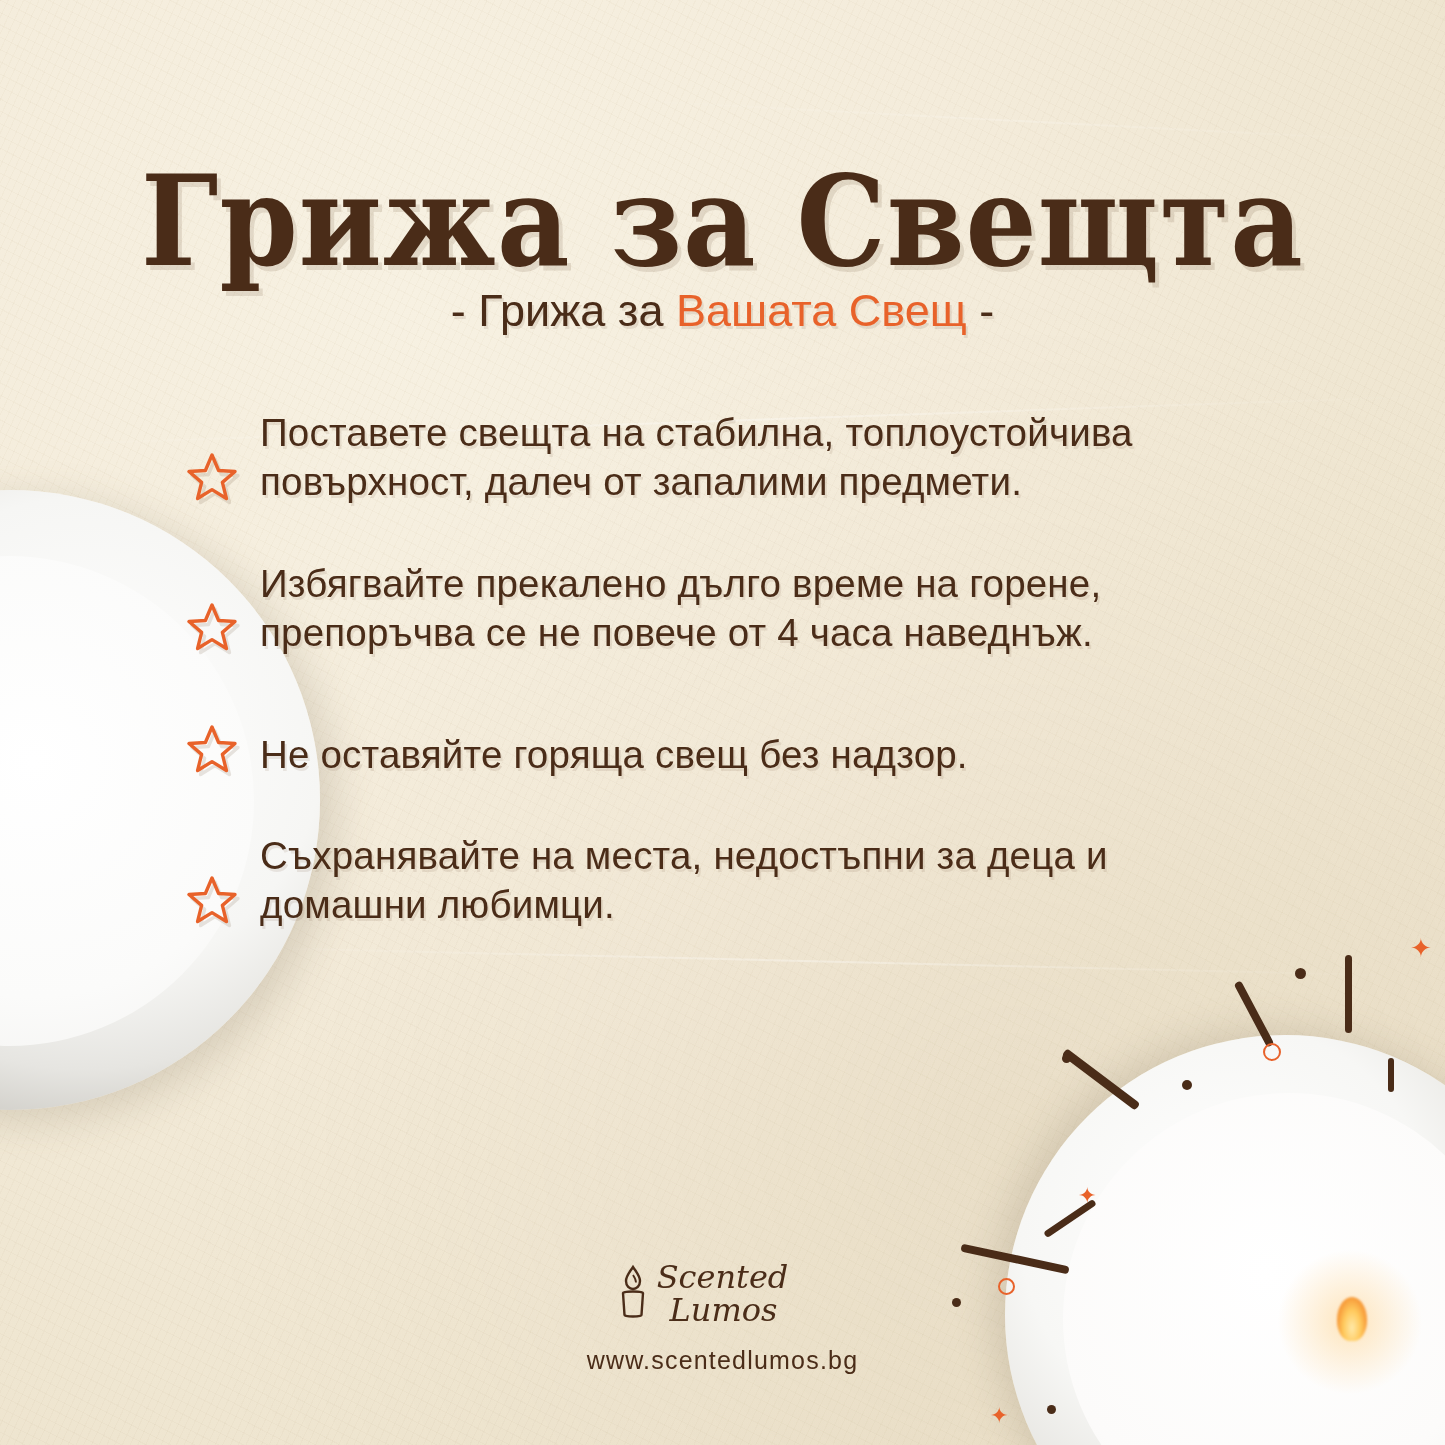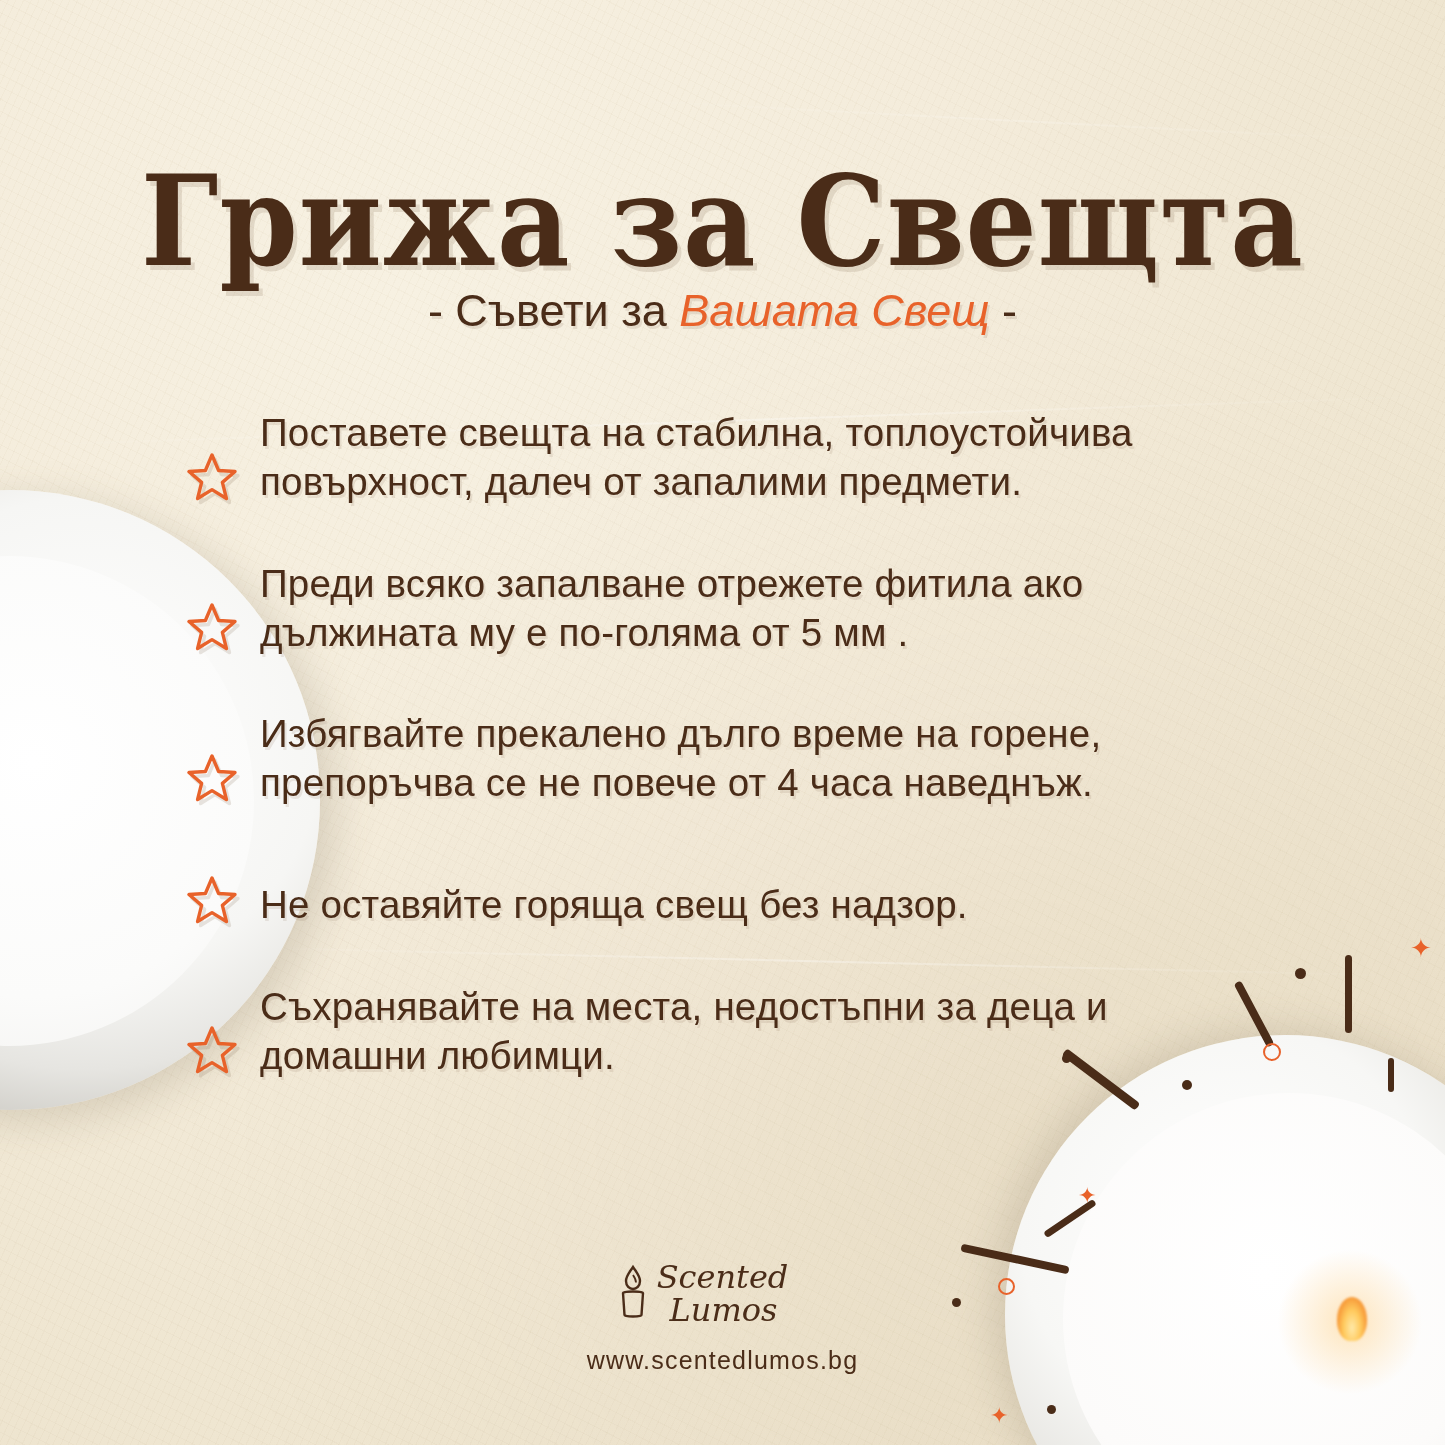--- a/index.html
+++ b/index.html
@@ -159,21 +159,21 @@
   .subtitle {
     position: absolute;
     top: 285px;
     left: 0;
     width: 100%;
     text-align: center;
     font-size: 45px;
     color: #4a2c18;
     text-shadow: 2px 3px 0 rgba(120,95,70,0.14);
   }
-  .subtitle .accent { color: #e8622a; font-style: italic; }
+  .subtitle .accent { color: #e8622a; }
 
   .tips {
     position: absolute;
     top: 408px;
     left: 186px;
     width: 1090px;
   }
 
   .tip {
     display: flex;
@@ -262,42 +262,34 @@
   <div class="ring" style="left:998px;top:1278px;width:13px;height:13px;"></div>
   <div class="spark" style="left:1410px;top:935px;">✦</div>
   <div class="spark" style="left:1078px;top:1185px;font-size:22px;">✦</div>
   <div class="spark" style="left:990px;top:1405px;font-size:22px;">✦</div>
 
   <div class="content">
 
     <h1 class="title">Грижа за Свещта</h1>
 
     <div class="subtitle">
-      <span>- Съвети за </span><span class="accent">Вашата Свещ</span><span> -</span>
+      <span>- Грижа за </span><span class="accent">Вашата Свещ</span><span> -</span>
     </div>
 
     <div class="tips">
 
       <div class="tip">
         <span class="star">
           <svg viewBox="0 0 52 52" width="52" height="52" aria-hidden="true">
             <polygon points="26,4 32.6,19.5 49,20.5 36.4,31.4 40.4,47.5 26,38.6 11.6,47.5 15.6,31.4 3,20.5 19.4,19.5" fill="none" stroke="#e8622a" stroke-width="3.4" stroke-linejoin="round"></polygon>
           </svg>
         </span>
         <span class="text">Поставете свещта на стабилна, топлоустойчива повърхност, далеч от запалими предмети.</span>
       </div>
 
-      <div class="tip">
-        <span class="star">
-          <svg viewBox="0 0 52 52" width="52" height="52" aria-hidden="true">
-            <polygon points="26,4 32.6,19.5 49,20.5 36.4,31.4 40.4,47.5 26,38.6 11.6,47.5 15.6,31.4 3,20.5 19.4,19.5" fill="none" stroke="#e8622a" stroke-width="3.4" stroke-linejoin="round"></polygon>
-          </svg>
-        </span>
-        <span class="text">Преди всяко запалване отрежете фитила ако дължината му е по-голяма от 5 мм .</span>
-      </div>
 
 
       <div class="tip">
         <span class="star">
           <svg viewBox="0 0 52 52" width="52" height="52" aria-hidden="true">
             <polygon points="26,4 32.6,19.5 49,20.5 36.4,31.4 40.4,47.5 26,38.6 11.6,47.5 15.6,31.4 3,20.5 19.4,19.5" fill="none" stroke="#e8622a" stroke-width="3.4" stroke-linejoin="round"></polygon>
           </svg>
         </span>
         <span class="text">Избягвайте прекалено дълго време на горене, препоръчва се не повече от 4 часа наведнъж.</span>
       </div>

